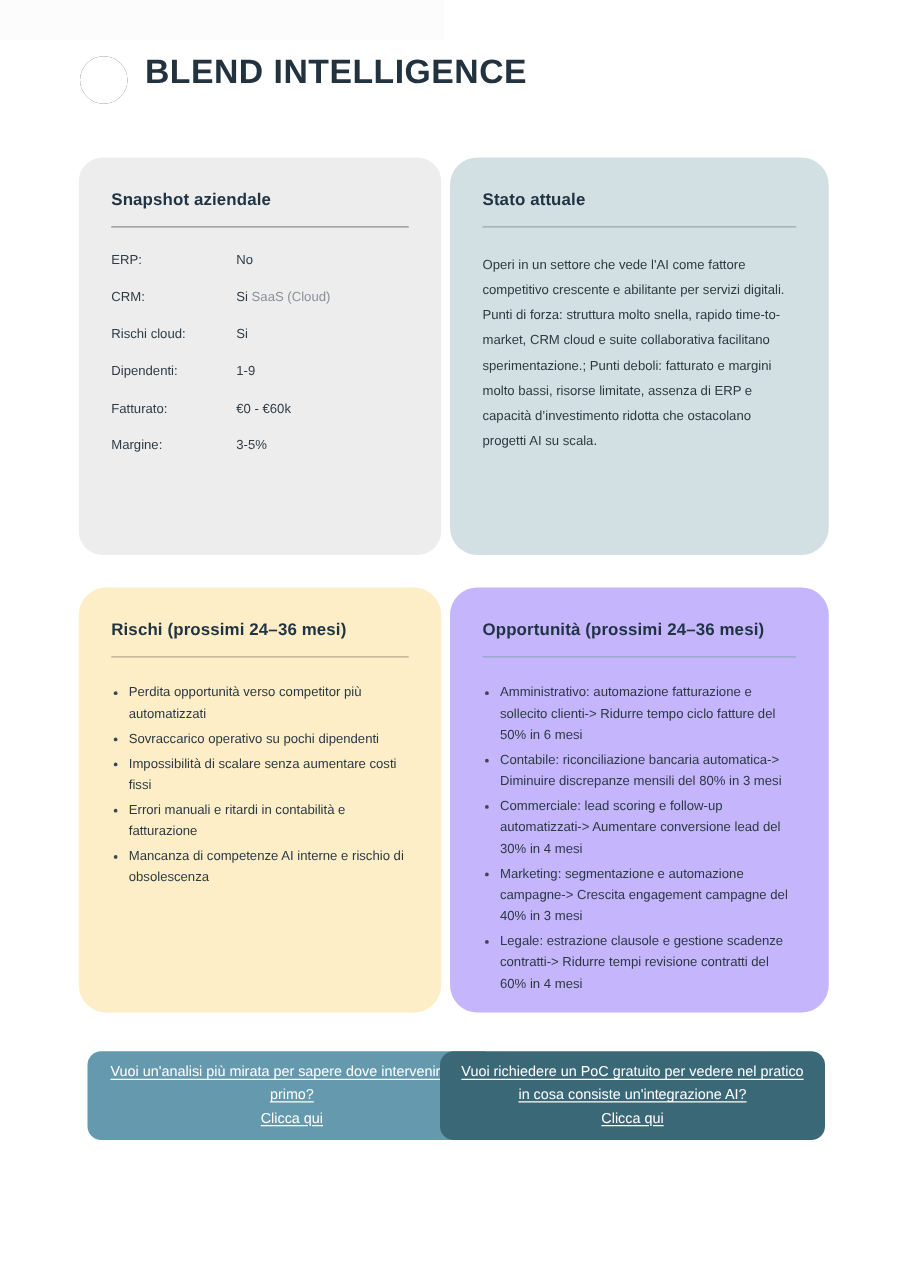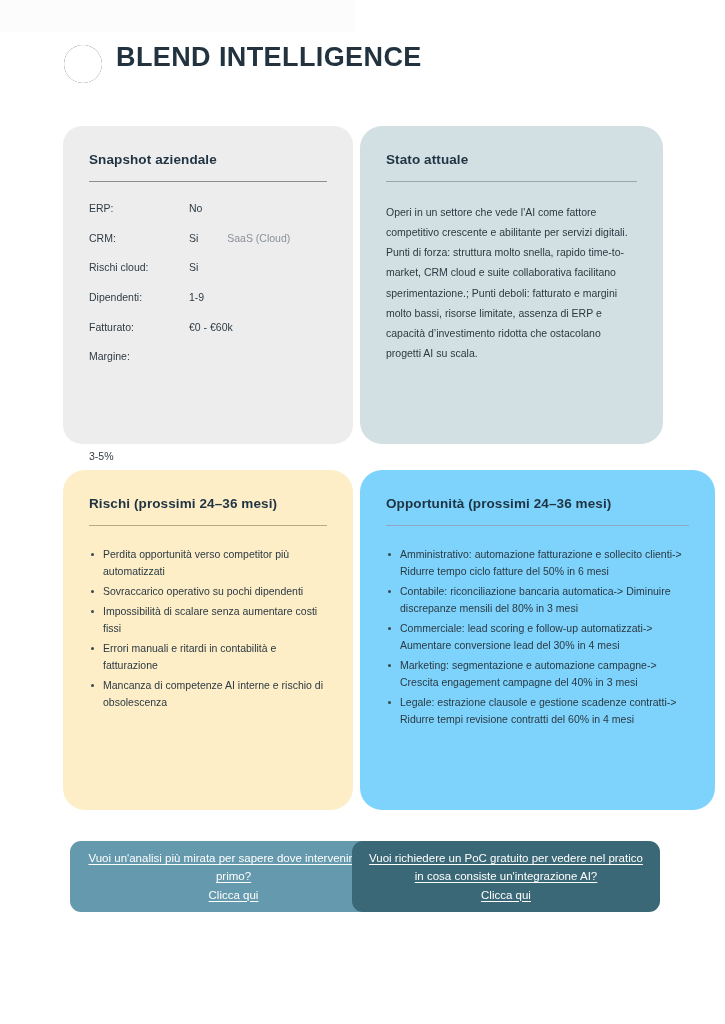--- a/index.html
+++ b/index.html
@@ -87,27 +87,27 @@
 
   .kv-list { display: block; }
   .kv-row {
     display: flex;
     align-items: baseline;
     margin-bottom: 16px;
     font-size: 10.5px;
     line-height: 1.3;
     gap: 34px;
   }
-  .kv-row:last-child { margin-bottom: 0; flex-direction: column; }
+  .kv-row:last-child { margin-bottom: 0; }
   .kv-key {
     flex: 0 0 66px;
     color: #2f3b44;
   }
   .kv-val { color: #2f3b44; }
-  .kv-val .muted { color: #8a9199; margin-left: 26px; }
+  .kv-val .muted { color: #8a9199; }
 
   
   #card-stato {
     left: 360px;
     top: 126px;
     width: 303px;
     height: 318px;
     background: #d3e0e3;
   }
   #card-stato .card-rule { background: #96a8ad; }
@@ -124,23 +124,23 @@
     width: 290px;
     height: 340px;
     background: #fdeec8;
   }
   #card-rischi .card-rule { background: #b9a88a; }
 
   
   #card-opportunita {
     left: 360px;
     top: 470px;
-    width: 355px;
+    width: 303px;
     height: 340px;
-    background: #7dd3fc;
+    background: #c4b5fd;
   }
   #card-opportunita .card-rule { background: #93a5c2; }
 
   ul.bullets {
     list-style: none;
     margin: 0;
     padding: 0;
   }
   ul.bullets li {
     position: relative;

